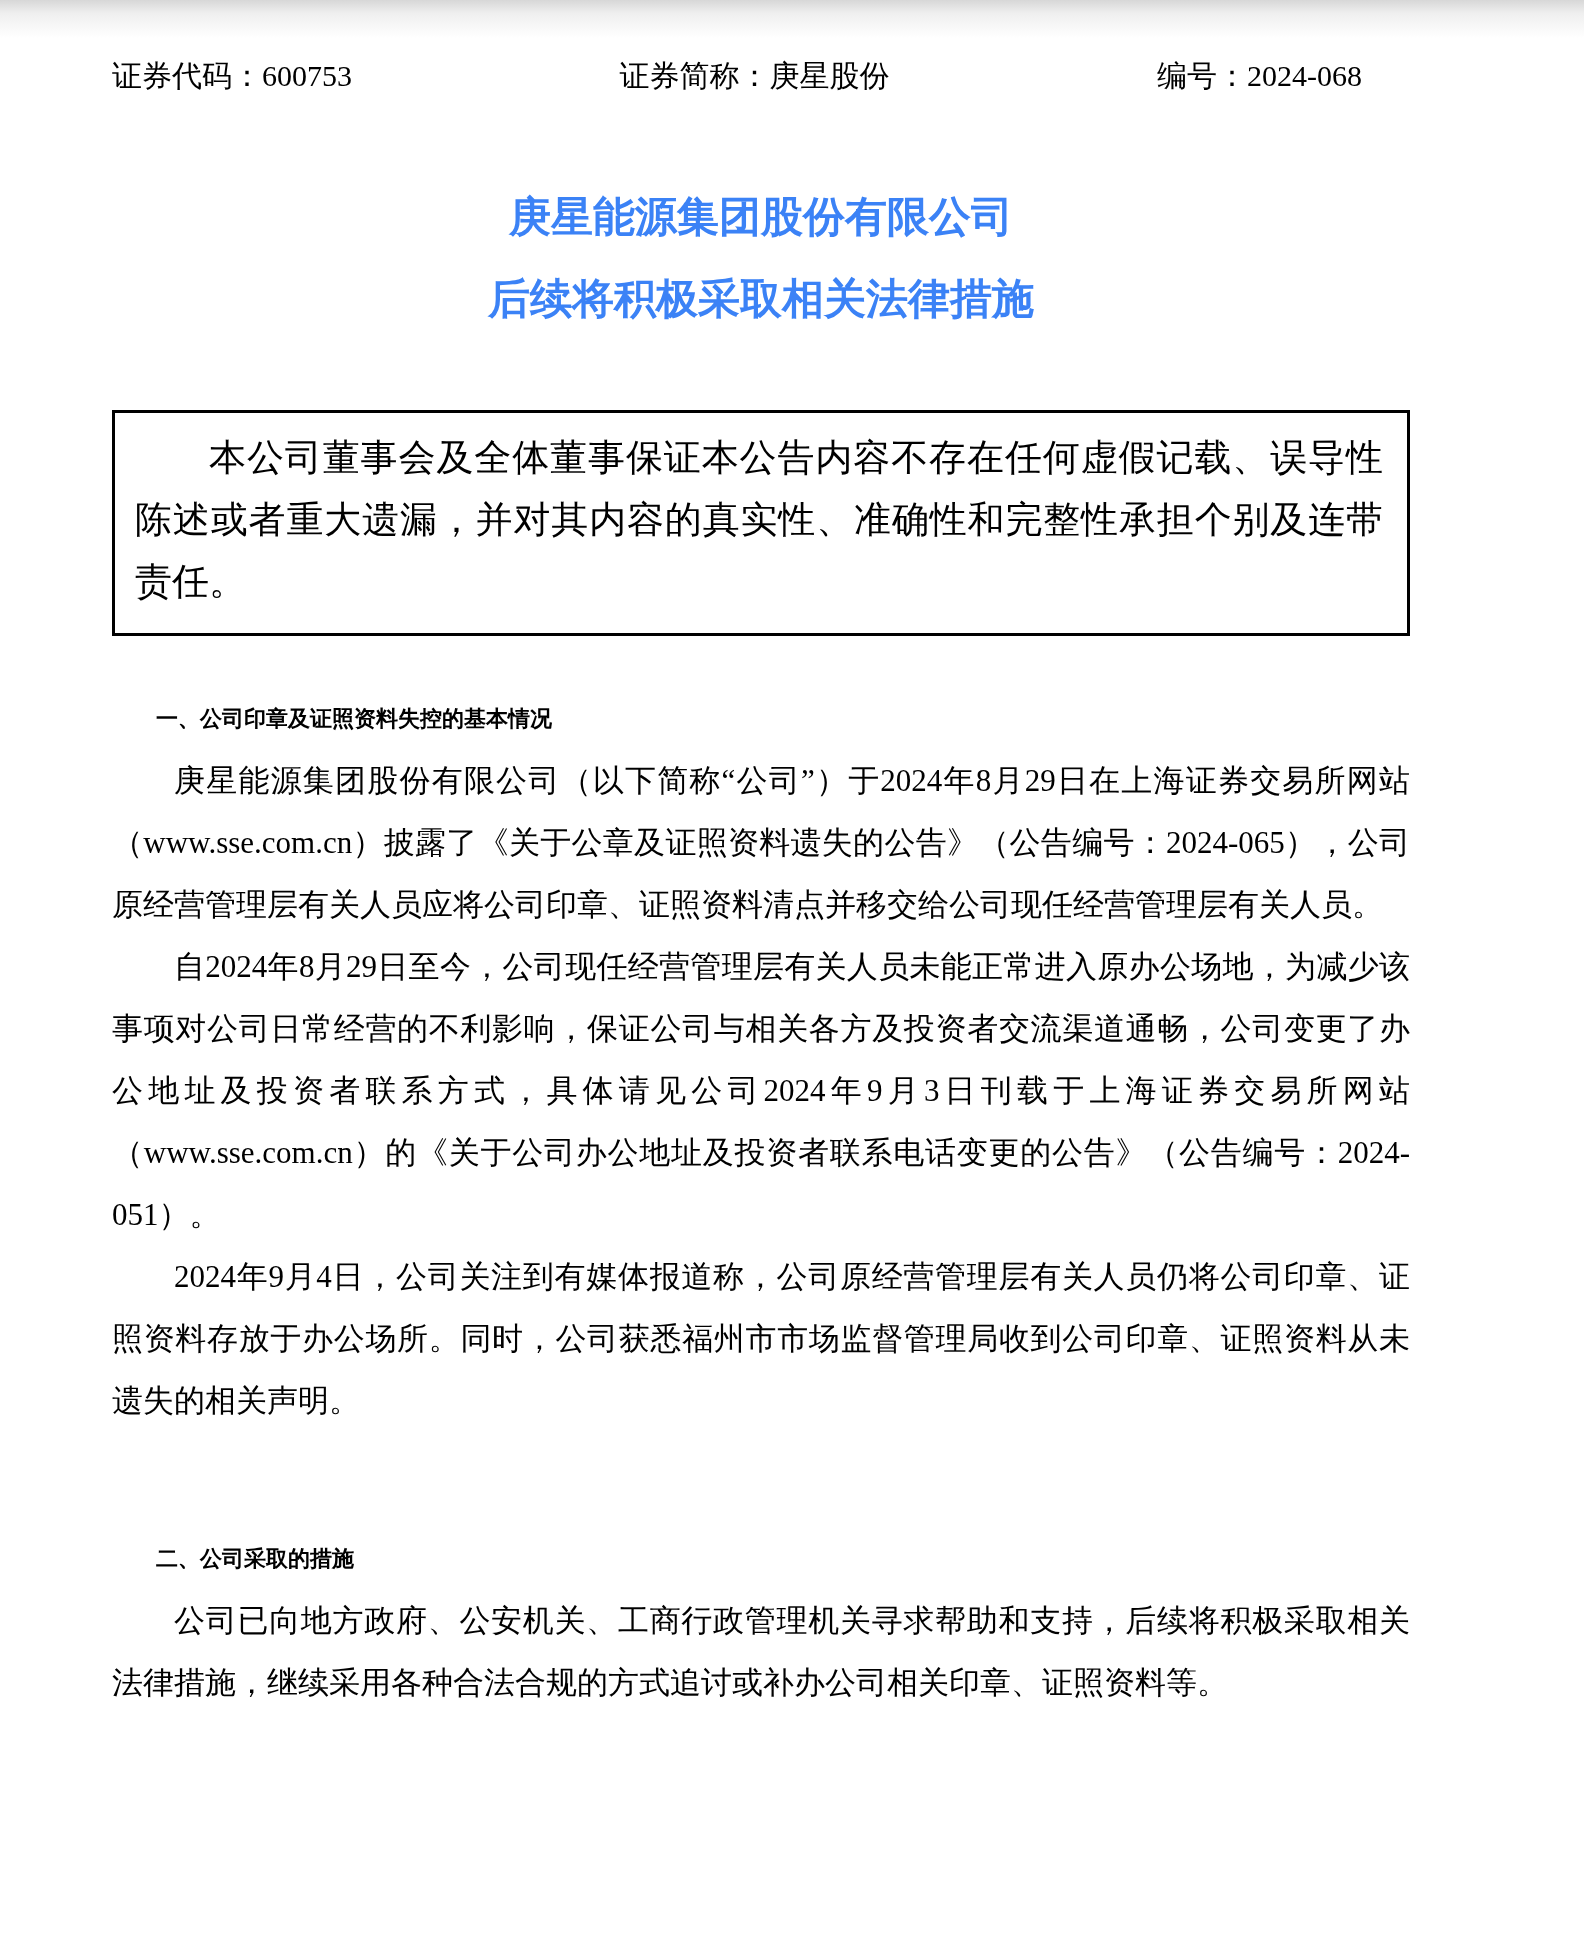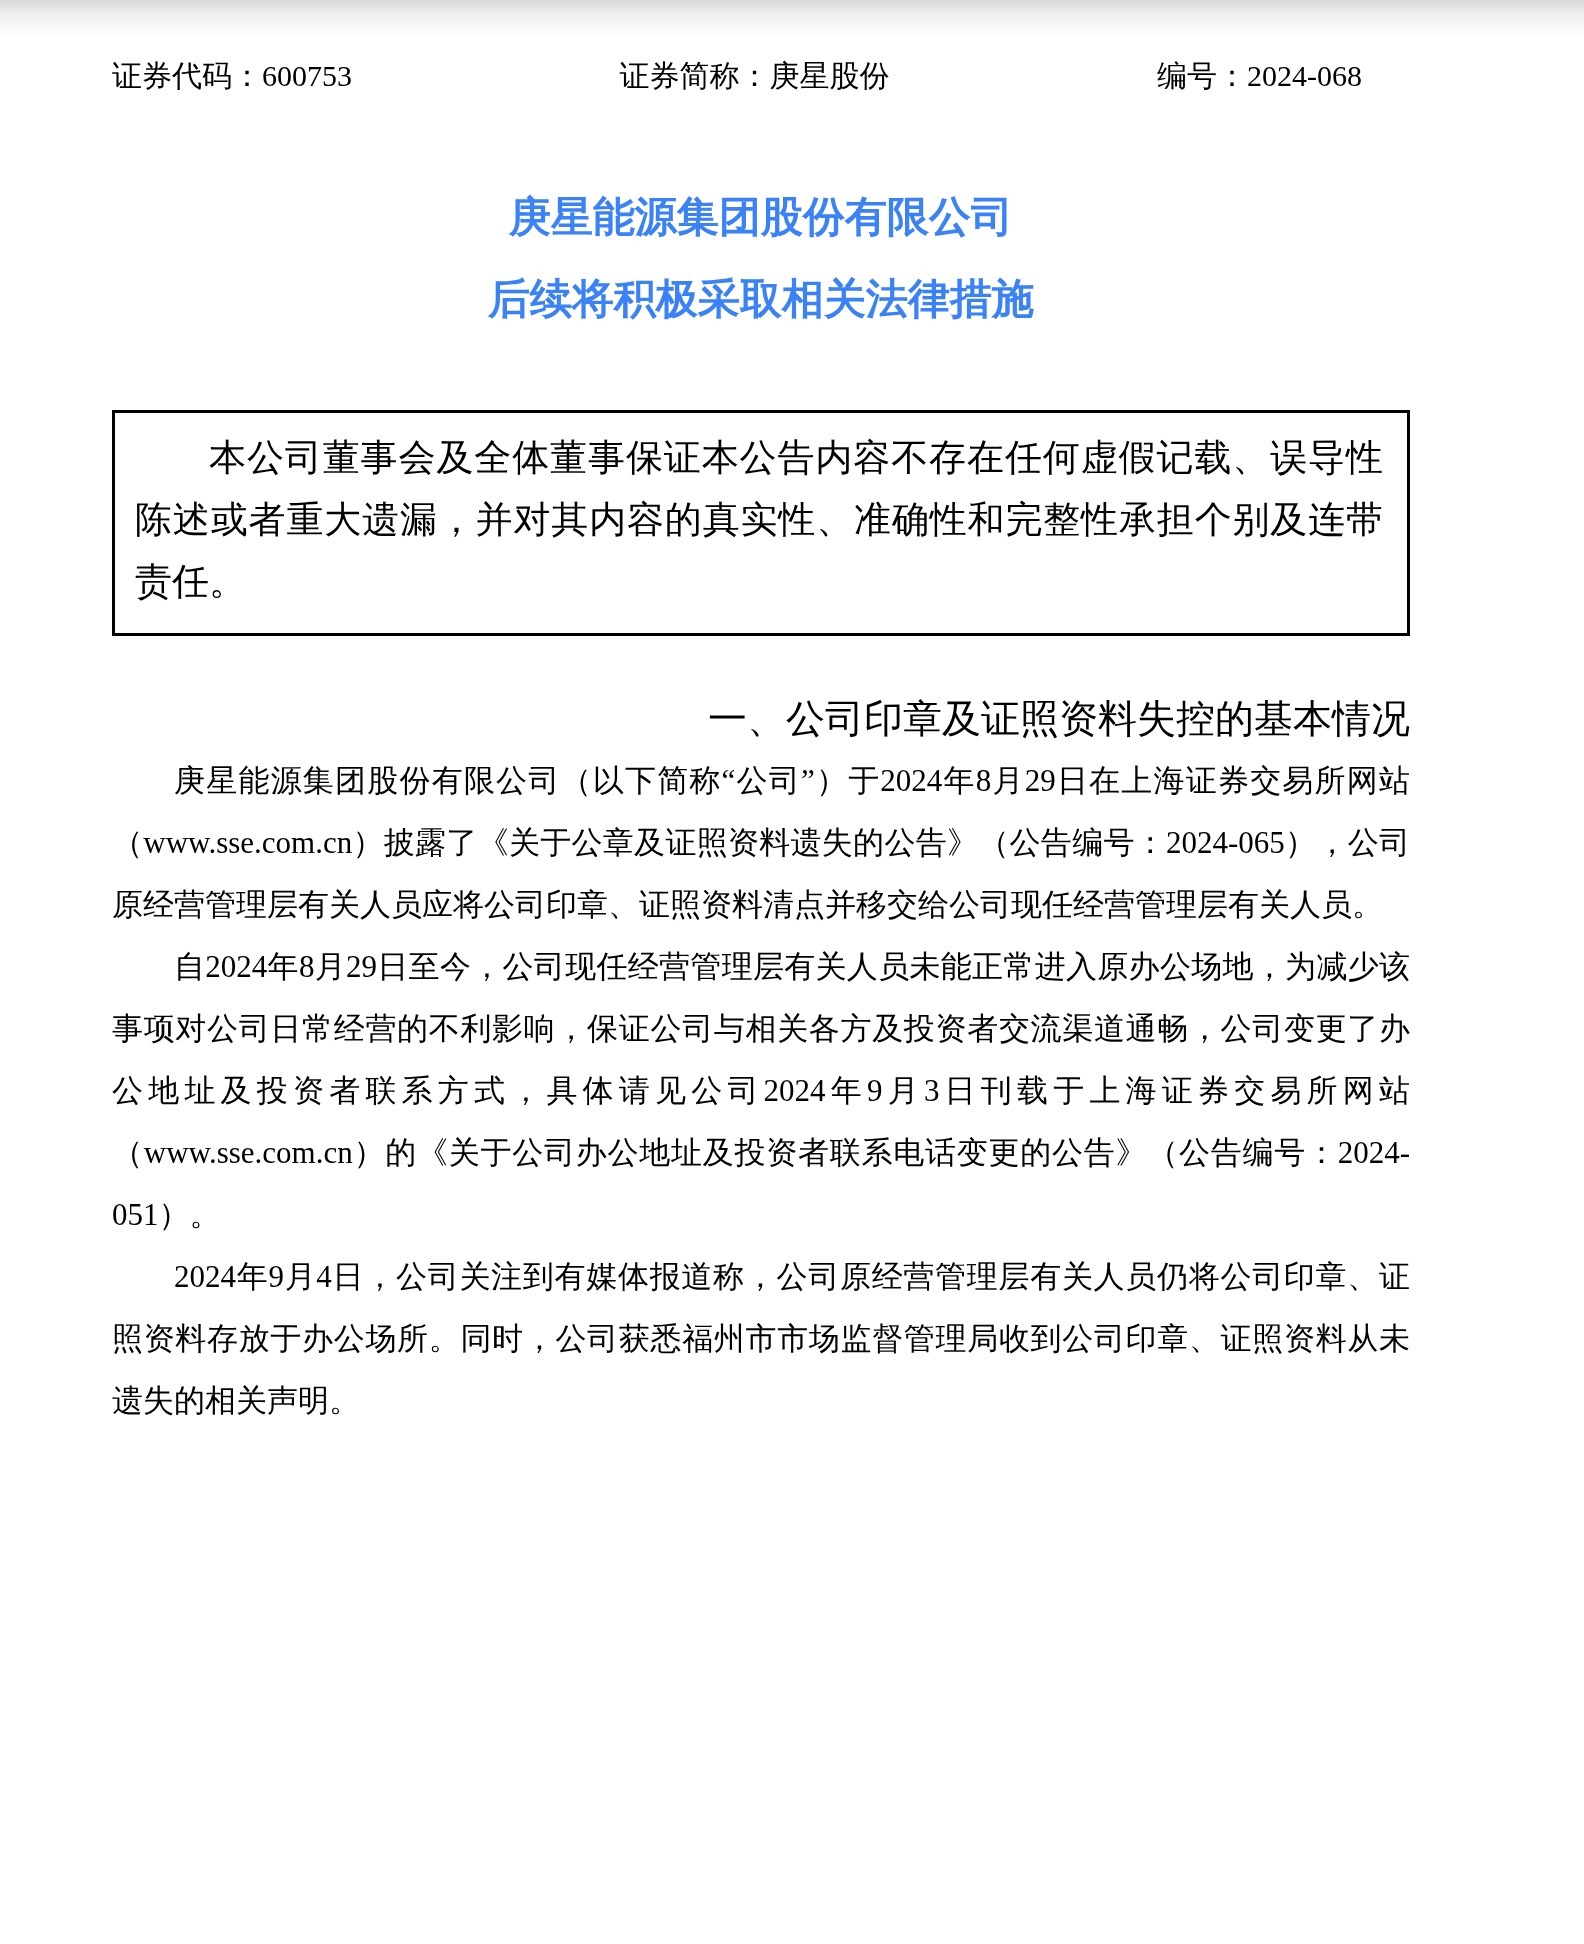--- a/index.html
+++ b/index.html
@@ -55,25 +55,24 @@
     font-size: 37px;
     line-height: 62px;
     text-indent: 2em;
     text-align: justify;
   }
   .section { margin-top: 52px; }
   .section.second { margin-top: 96px; }
   .section h2 {
     margin: 0;
     font-family: "Liberation Sans", "DejaVu Sans", sans-serif;
-    font-weight: normal;
-    font-size: 39px;
+    font-weight: bold;
+    font-size: 22px;
     line-height: 62px;
     text-indent: 2em;
-    text-align: right;
   }
   .section p {
     margin: 0;
     font-size: 31px;
     line-height: 62px;
     text-indent: 2em;
     text-align: justify;
   }
 </style>
 </head>
@@ -96,14 +95,18 @@
     <p>本公司董事会及全体董事保证本公告内容不存在任何虚假记载、误导性陈述或者重大遗漏，并对其内容的真实性、准确性和完整性承担个别及连带责任。</p>
   </div>
 
   <div class="section first">
     <h2>一、公司印章及证照资料失控的基本情况</h2>
     <p>庚星能源集团股份有限公司（以下简称“公司”）于2024年8月29日在上海证券交易所网站（www.sse.com.cn）披露了《关于公章及证照资料遗失的公告》（公告编号：2024-065），公司原经营管理层有关人员应将公司印章、证照资料清点并移交给公司现任经营管理层有关人员。</p>
     <p>自2024年8月29日至今，公司现任经营管理层有关人员未能正常进入原办公场地，为减少该事项对公司日常经营的不利影响，保证公司与相关各方及投资者交流渠道通畅，公司变更了办公地址及投资者联系方式，具体请见公司2024年9月3日刊载于上海证券交易所网站（www.sse.com.cn）的《关于公司办公地址及投资者联系电话变更的公告》（公告编号：2024-051）。</p>
     <p>2024年9月4日，公司关注到有媒体报道称，公司原经营管理层有关人员仍将公司印章、证照资料存放于办公场所。同时，公司获悉福州市市场监督管理局收到公司印章、证照资料从未遗失的相关声明。</p>
   </div>
 
+  <div class="section second">
+    <h2>二、公司采取的措施</h2>
+    <p>公司已向地方政府、公安机关、工商行政管理机关寻求帮助和支持，后续将积极采取相关法律措施，继续采用各种合法合规的方式追讨或补办公司相关印章、证照资料等。</p>
+  </div>
 
 </div>
 
 </body></html>

